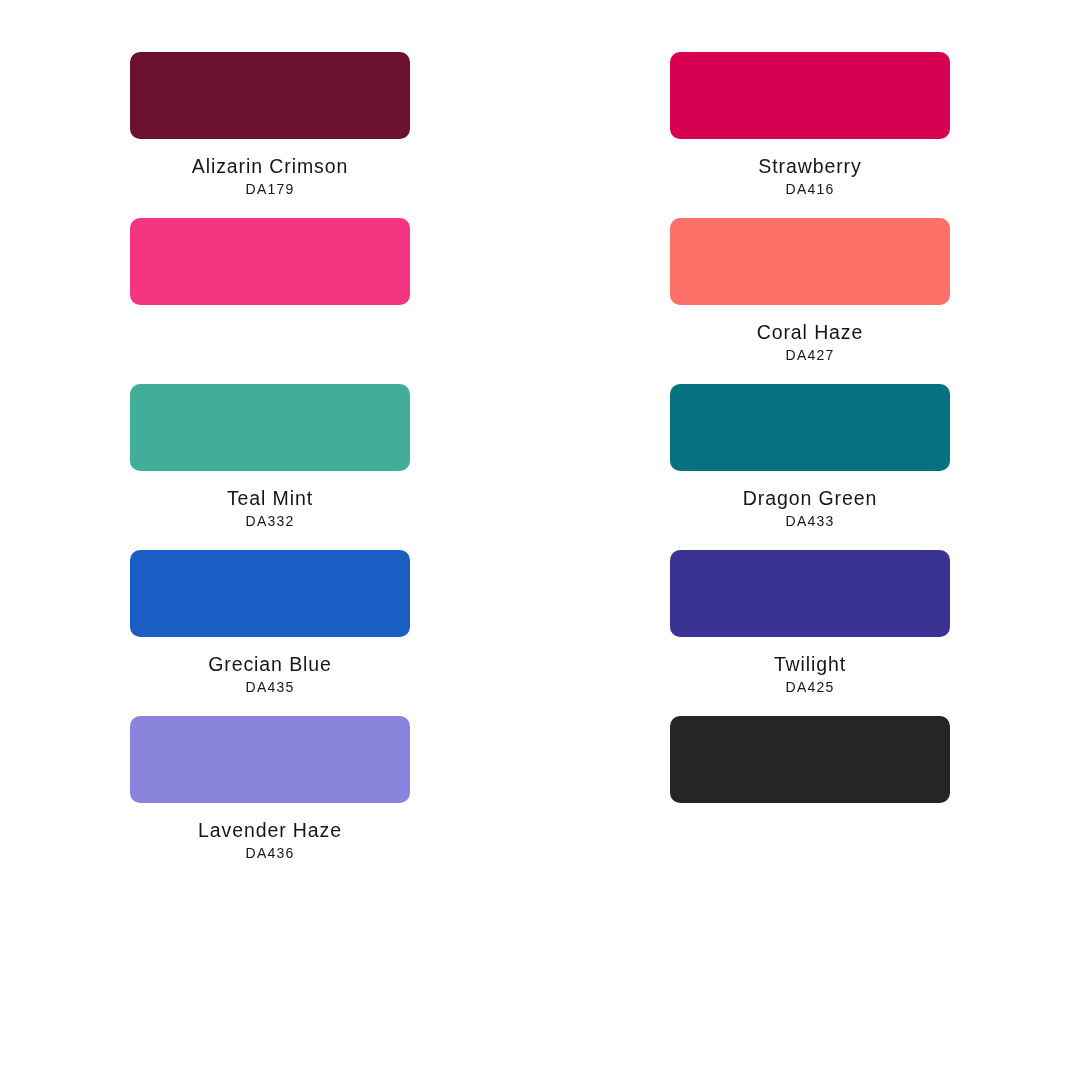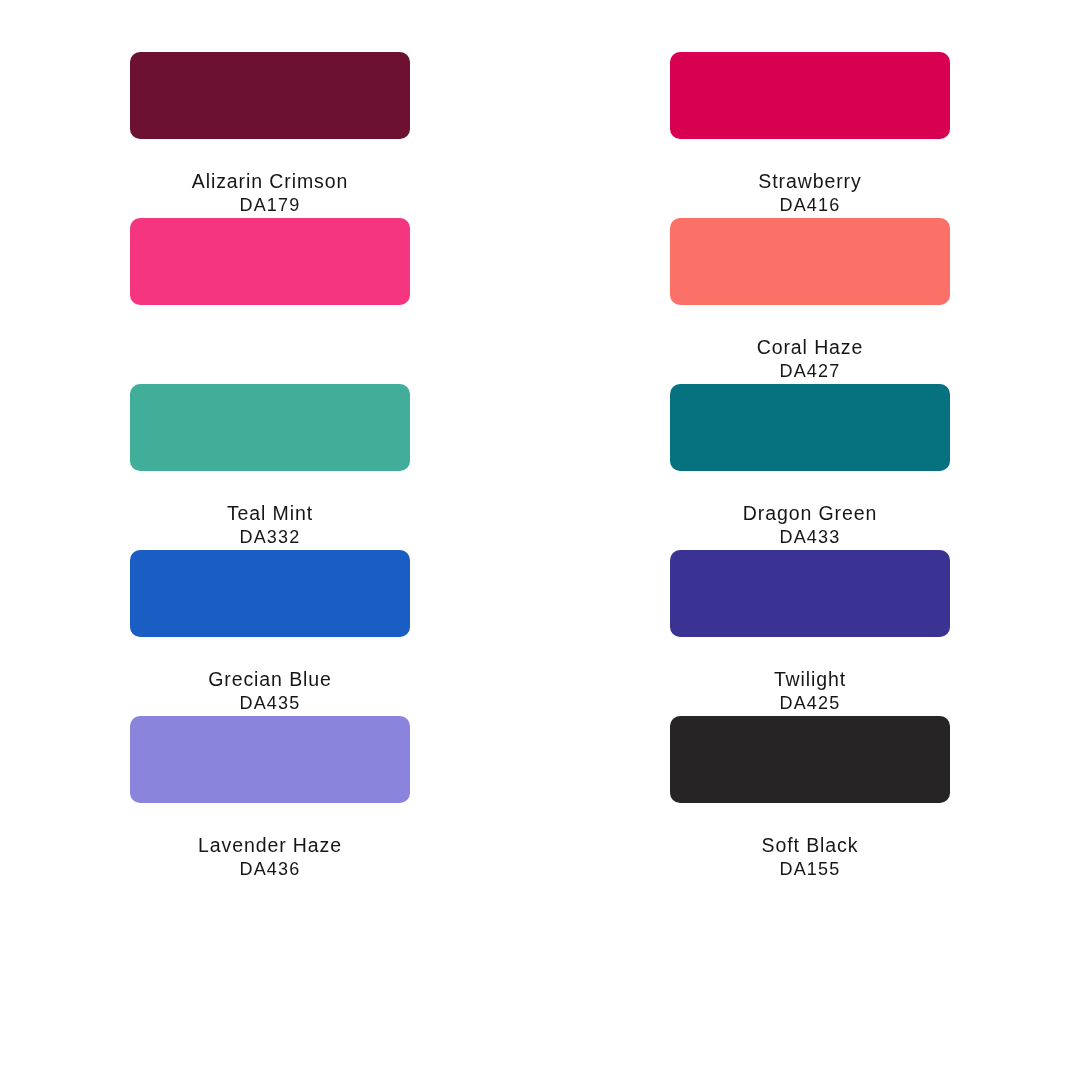--- a/index.html
+++ b/index.html
@@ -31,21 +31,20 @@
     grid-template-rows: repeat(6, 166px);
     align-content: start;
     padding-top: 52px;
   }
 
   .swatch-cell {
     position: relative;
     display: flex;
     flex-direction: column;
     align-items: center;
-    justify-content: space-between;
   }
 
   .swatch-chip {
     width: 280px;
     height: 87px;
     border-radius: 10px;
     flex: 0 0 auto;
   }
 
   .swatch-chip.outlined {
@@ -61,21 +60,21 @@
   .swatch-name {
     display: block;
     font-size: 19.5px;
     letter-spacing: 0.9px;
     color: #161616;
     white-space: nowrap;
   }
 
   .swatch-code {
     display: block;
-    font-size: 18px;
+    font-size: 14px;
     letter-spacing: 1.2px;
     color: #161616;
     white-space: nowrap;
   }
 </style>
 </head>
 <body>
 
 <div id="swatch-sheet">
   <div class="swatch-grid">
@@ -133,19 +132,15 @@
       </div>
       <div class="swatch-cell">
         <div class="swatch-chip" style="background: rgb(139, 132, 220);"></div>
         <div class="swatch-labels">
           <span class="swatch-name">Lavender Haze</span>
           <span class="swatch-code">DA436</span>
         </div>
       </div>
       <div class="swatch-cell">
         <div class="swatch-chip" style="background: rgb(38, 36, 37);"></div>
-        <div class="swatch-labels">
-          <span class="swatch-name">Soft Black</span>
-          <span class="swatch-code">DA155</span>
-        </div>
       </div>
     </div>
 </div>
 
 </body></html>

